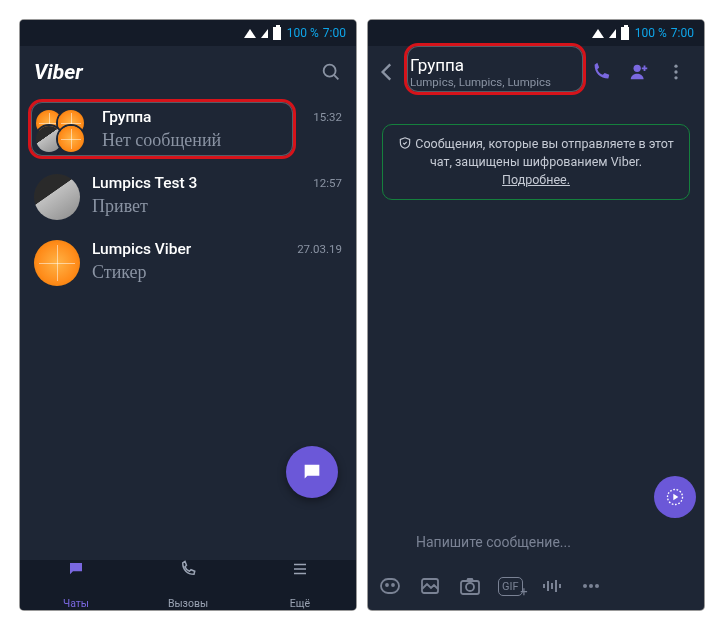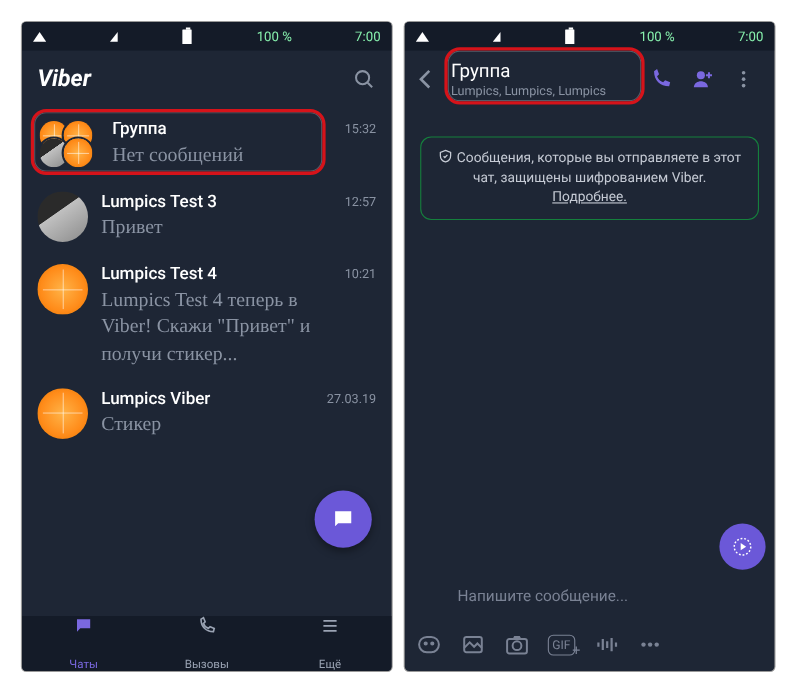--- a/index.html
+++ b/index.html
@@ -22,24 +22,24 @@
     flex-direction: column;
     color: #e8e8e8;
     box-shadow: 0 0 0 1px #999;
   }
   
   .statusbar {
     height: 26px;
     background: #141b28;
     display: flex;
     align-items: center;
-    justify-content: space-between;
+    justify-content: flex-end;
     padding: 0 10px;
     font-size: 12px;
-    color: #86efac;
+    color: #0ea5e9;
     gap: 4px;
   }
   .sb-tri {
     width: 0; height: 0;
     border-left: 7px solid transparent;
     border-bottom: 9px solid #fff;
     margin-right: 1px;
   }
   .sb-wifi {
     width: 0; height: 0;
@@ -292,30 +292,20 @@
       <div class="avatar">
           <div class="laptop"></div>
         </div>
       <div class="chat-body">
         <div class="chat-title">Lumpics Test 3</div>
         <div class="chat-sub">Привет</div>
       </div>
       <div class="chat-time">12:57</div>
     </div>
 
-    <div class="chat-item">
-      <div class="avatar">
-          <div class="orange-slice"></div>
-        </div>
-      <div class="chat-body">
-        <div class="chat-title">Lumpics Test 4</div>
-        <div class="chat-sub">Lumpics Test 4 теперь в Viber! Скажи "Привет" и получи стикер...</div>
-      </div>
-      <div class="chat-time">10:21</div>
-    </div>
 
     <div class="chat-item">
       <div class="avatar">
           <div class="orange-slice"></div>
         </div>
       <div class="chat-body">
         <div class="chat-title">Lumpics Viber</div>
         <div class="chat-sub">Стикер</div>
       </div>
       <div class="chat-time">27.03.19</div>

